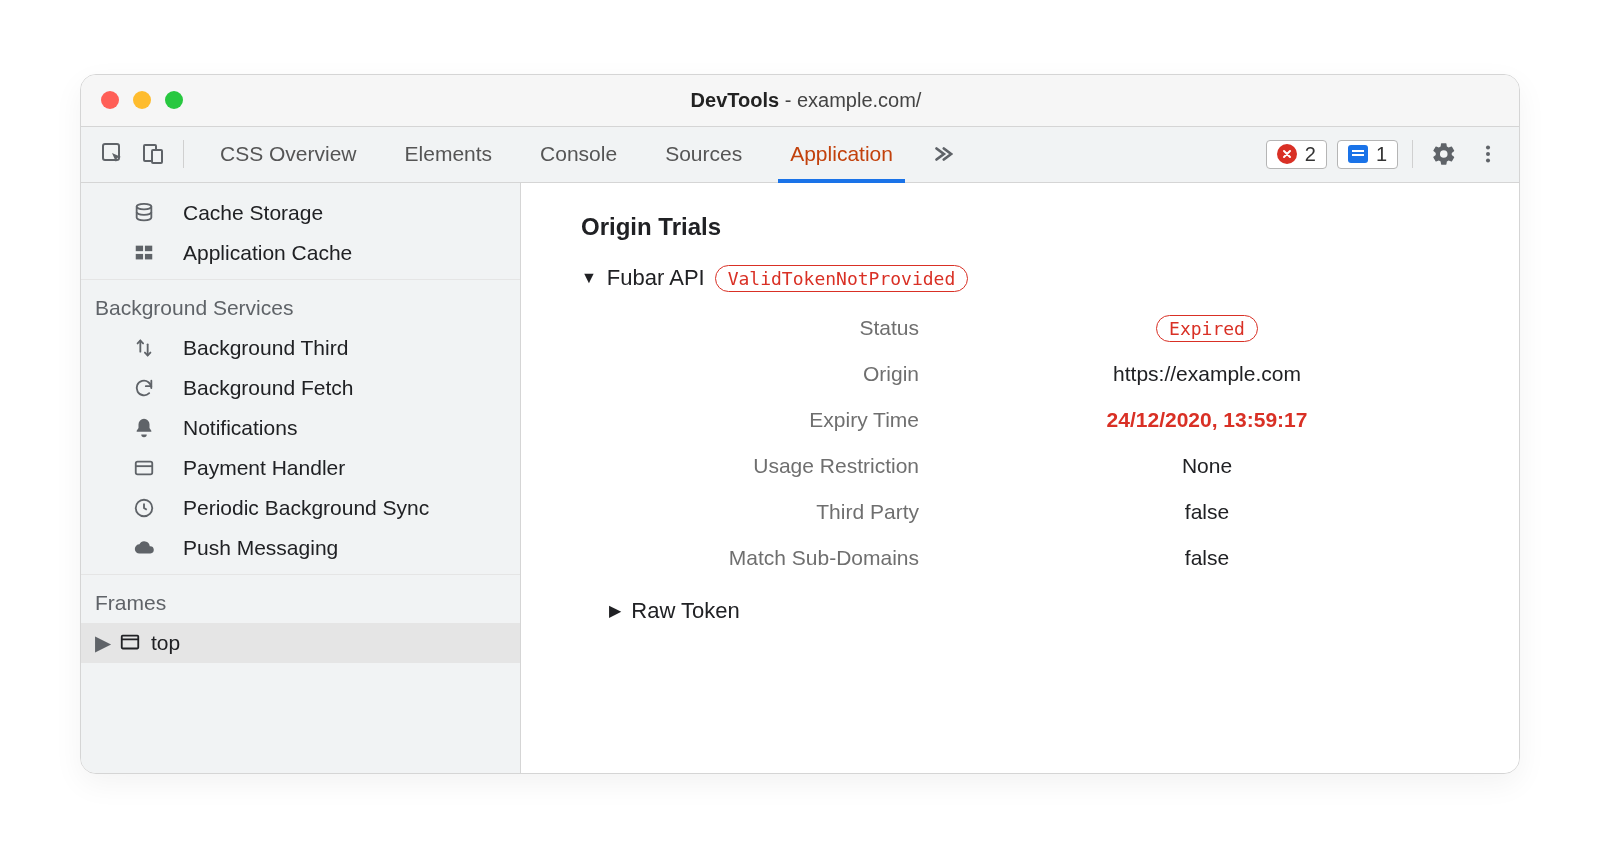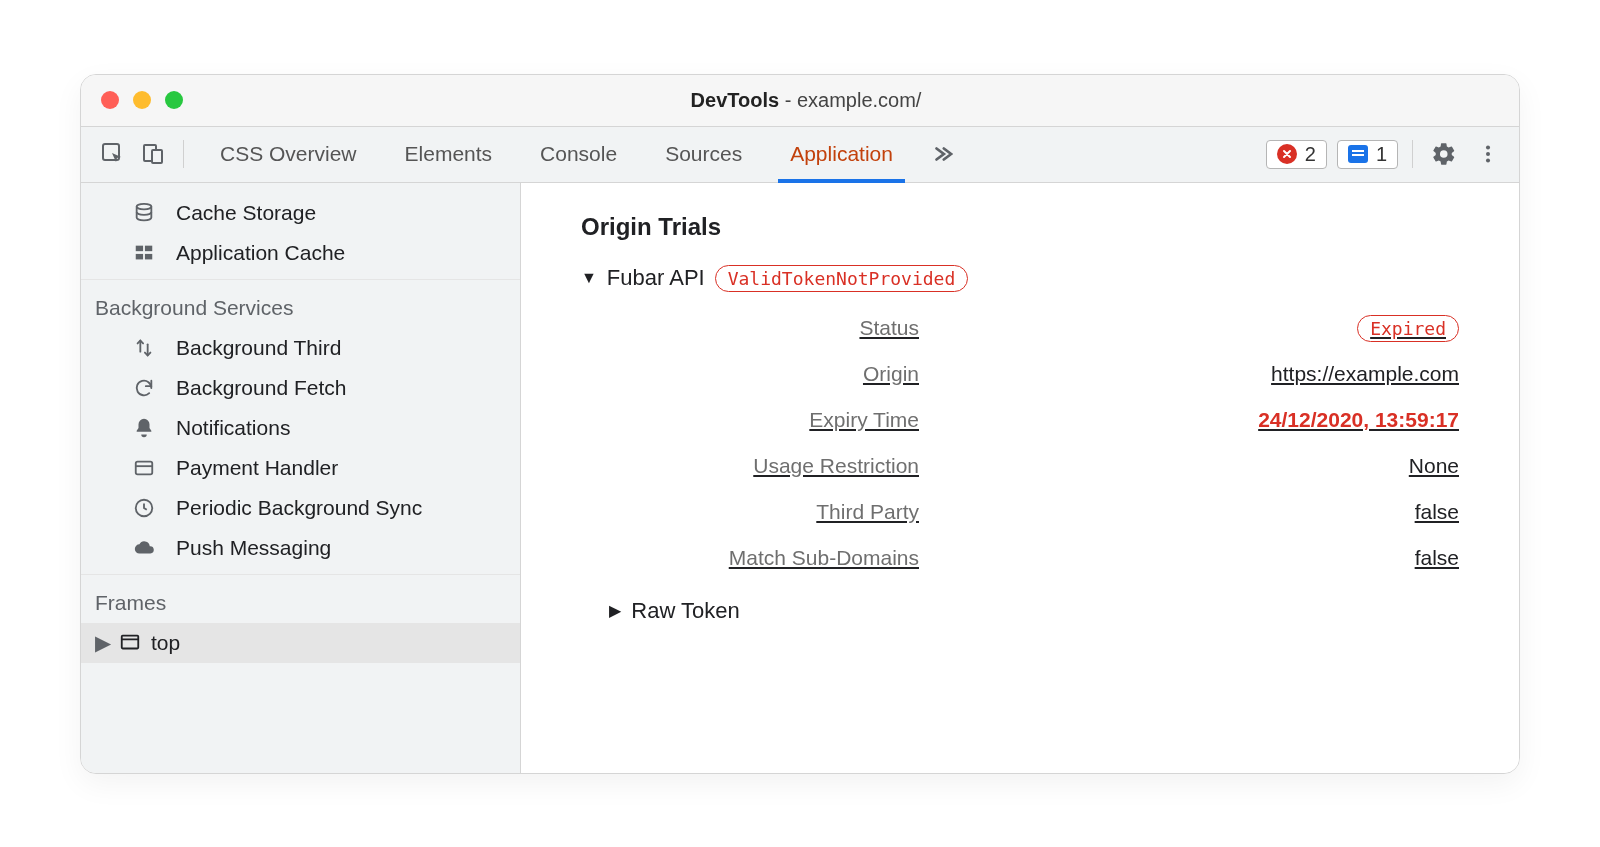--- a/index.html
+++ b/index.html
@@ -127,21 +127,21 @@
     display: flex; flex-direction: column;
   }
   .sidebar .group { border-top: 1px solid #e5e5e5; padding: 6px 0; }
   .sidebar .group:first-child { border-top: none; padding-top: 10px; }
   .sidebar .group-heading {
     padding: 10px 14px 8px 14px;
     color: #5f6368;
     font-size: 21px;
   }
   .sidebar .item {
-    display: flex; align-items: center; gap: 19px;
+    display: flex; align-items: center; gap: 26px;
     padding: 6px 14px 6px 50px;
     line-height: 28px;
     cursor: pointer;
   }
   .sidebar .item .icon {
     width: 26px; height: 26px; display: flex; align-items: center; justify-content: center;
     color: #5f6368; flex: 0 0 26px;
   }
   .sidebar .item.l2 { padding-left: 50px; }
 
@@ -181,24 +181,23 @@
     font-size: 18px;
   }
 
   .kv {
     display: grid;
     grid-template-columns: 310px auto;
     row-gap: 22px;
     column-gap: 36px;
     align-items: center;
     margin-left: 28px;
-    text-decoration: underline;
   }
   .kv .k { text-align: right; color: #6f6f6f; font-size: 21px; }
-  .kv .v { text-align: right; font-size: 21px; }
+  .kv .v { text-align: center; font-size: 21px; }
   .kv .v.red { color: #d93025; font-weight: 700; }
 
   .raw-row {
     margin-left: 28px; margin-top: 28px;
     display: flex; align-items: center; gap: 10px;
     cursor: pointer;
   }
   .raw-row .chev { font-size: 16px; }
 
   svg { display: block; }

